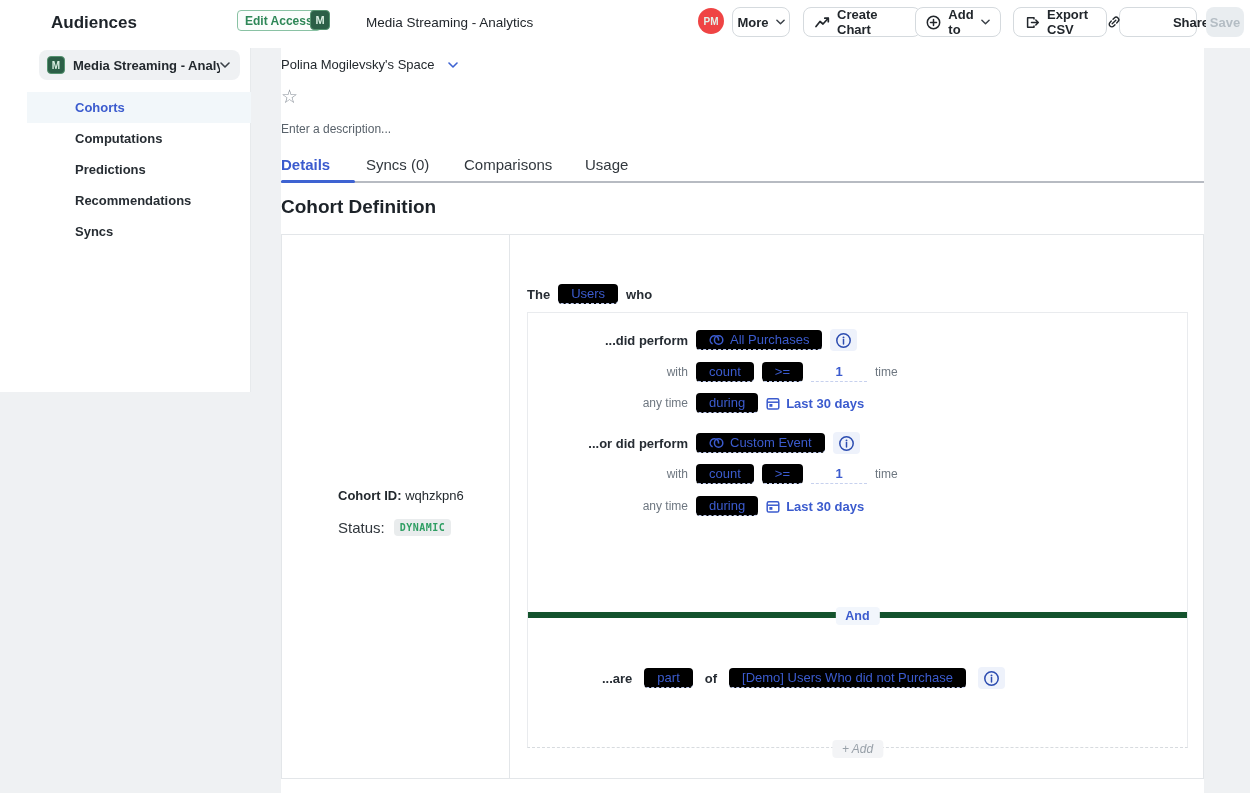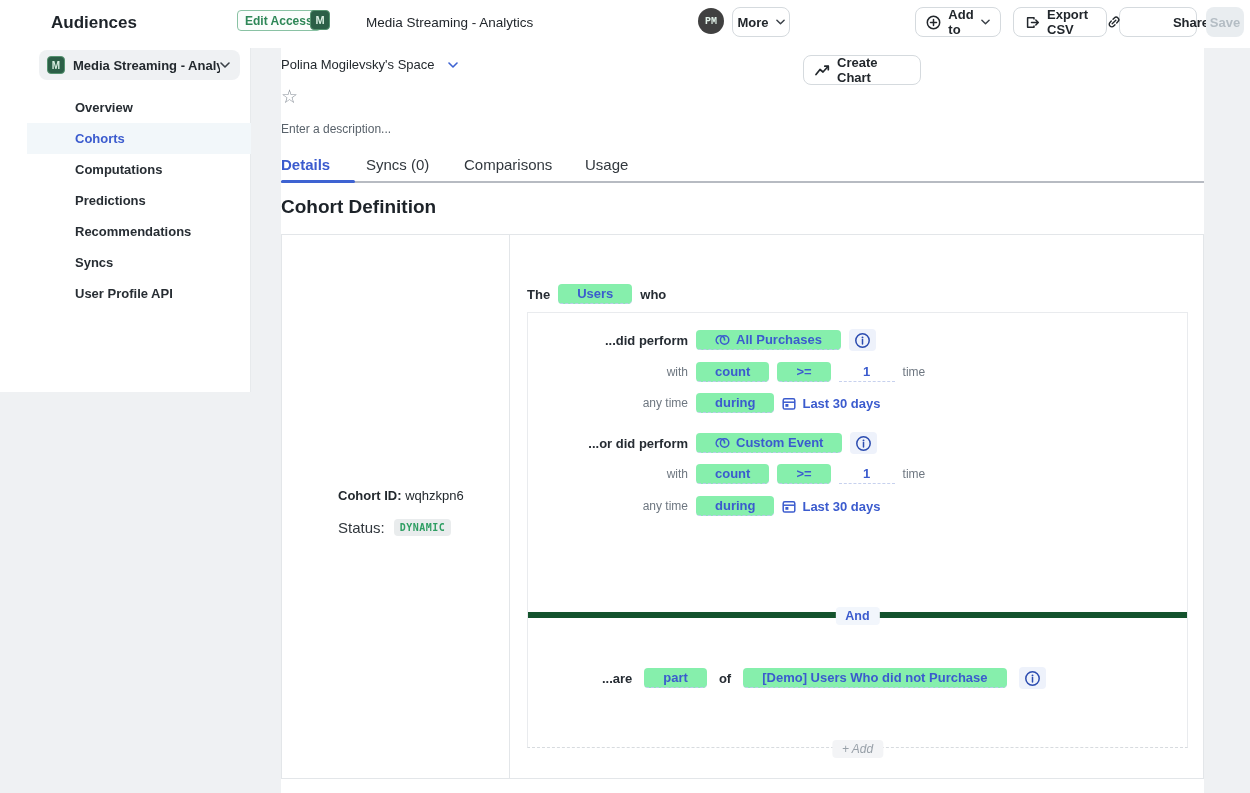--- a/index.html
+++ b/index.html
@@ -19,24 +19,24 @@
   .workspace-select .ws-name { font-size:13px; font-weight:600; margin-left:8px; flex:1; white-space:nowrap; overflow:hidden; }
   .nav { position:absolute; left:0; top:92px; width:224px; }
   .nav-item { height:31px; display:flex; align-items:center; padding-left:48px; font-size:13px; font-weight:600; color:#272d33; cursor:pointer; }
   .nav-item.active { color:#3b5bce; background:#f2f7fa; }
 
   
   .topbar { position:absolute; left:224px; top:0; width:1026px; height:48px; background:#fff; }
   .access-badge { position:absolute; left:13px; top:10px; height:21px; display:flex; align-items:center; padding:0 7px; border:1px solid #8ac2a4; border-radius:4px; color:#2e8757; font-size:12px; font-weight:700; background:#fbfdfc; cursor:pointer; }
   .tb-ws-chip { position:absolute; left:86px; top:10px; width:20px; height:20px; border-radius:4px; background:#2c5f47; border:1px solid #569370; color:#d9eee1; font-size:11px; font-weight:700; display:flex; align-items:center; justify-content:center; }
   .tb-title { position:absolute; left:114px; top:15px; font-size:13.5px; font-weight:500; color:#22272c;margin-left:28px; }
-  .avatar { position:absolute; left:474px; top:8px; width:26px; height:26px; border-radius:50%; background:#404040; color:#e2f2e9; font-size:10px; font-weight:700; display:flex; align-items:center; justify-content:center; cursor:pointer;font-family:Liberation Mono, monospace; }
+  .avatar { position:absolute; left:474px; top:8px; width:26px; height:26px; border-radius:50%; background:#ef4444; color:#e2f2e9; font-size:10px; font-weight:700; display:flex; align-items:center; justify-content:center; cursor:pointer; }
   .tb-btn { position:absolute; top:7px; height:30px; background:#fff; border:1px solid #d5dade; border-radius:8px; display:flex; align-items:center; justify-content:center; gap:7px; font-size:13px; font-weight:600; color:#22272c; cursor:pointer; padding:0 11px; }
   .btn-more { left:508px; width:58px; }
-  .btn-chart { left:579px; width:118px;margin-top:48px; }
+  .btn-chart { left:579px; width:118px; }
   .btn-addto { left:691px; width:86px; }
   .btn-export { left:789px; width:94px; }
   .btn-linkshare { left:895px; width:78px; padding:0; }
   .btn-linkshare .link-part { width:27px; height:100%; display:flex; align-items:center; justify-content:center; }
   .btn-linkshare .divider { width:1px; height:28px; background:#e4e7ea; }
   .btn-linkshare .share-part { flex:1; display:flex; align-items:center; justify-content:center;margin-left:38px; }
   .btn-save { left:982px; width:38px; background:#e9edf0; border:none; color:#b4bdc4; cursor:default; }
 
   
   .breadcrumb { position:absolute; left:281px; top:57px; display:flex; align-items:center; gap:13px; cursor:pointer; }
@@ -62,21 +62,21 @@
 
   .cohort-id-line { position:absolute; left:56px; top:253px; font-size:13px; color:#23292e; }
   .cohort-id-line b { font-weight:700; }
   .status-line { position:absolute; left:56px; top:284px; font-size:15px; color:#31373d; display:flex; align-items:center; gap:9px; }
   .status-badge { font-family:"DejaVu Sans Mono", monospace; font-size:10px; font-weight:700; letter-spacing:0.5px; color:#2f9e63; background:#e9eced; border-radius:4px; padding:3px 6px; }
 
   
   .the-users { position:absolute; left:17px; top:48px; height:22px; display:flex; align-items:center; gap:8px; }
   .bold-word { font-size:13px; font-weight:700; color:#262c33; }
   .gray-word { font-size:12px; color:#6e7781; }
-  .tok { font-size:13px; font-weight:700; color:#3b5bce; background:#86efac; border-radius:4px; padding:2px 19px; border-bottom:1px dashed #bcc9ec; cursor:pointer; }
+  .tok { font-size:13px; font-weight:400; color:#3b5bce; background:#000000; border-radius:4px; padding:2px 13px; border-bottom:1px dashed #bcc9ec; cursor:pointer; }
   .event-tok { display:inline-flex; align-items:center; gap:6px; }
   .info-chip { width:27px; height:22px; background:#eef2fb; border-radius:4px; display:flex; align-items:center; justify-content:center; cursor:pointer; }
   .val-input { width:56px; text-align:center; font-size:13px; font-weight:600; color:#3b5bce; border-bottom:1px dashed #c7d1ee; padding:2px 0; cursor:text; }
   .date-link { display:inline-flex; align-items:center; gap:6px; font-size:13px; font-weight:600; color:#3b5bce; cursor:pointer; }
 
   .builder-box { position:absolute; left:17px; top:77px; width:661px; border:1px solid #e9ebee; border-bottom:1px dashed #d7dbdf; padding:16px 0 58px 0; }
   .b-row { display:flex; align-items:center; gap:8px; height:22px; }
   .b-label { width:160px; text-align:right; flex:none; }
   .mt10 { margin-top:10px; } .mt9 { margin-top:9px; } .mt18 { margin-top:18px; }
   .and-row { position:relative; margin-top:95px; border-top:6px solid #14532d; height:0; }
@@ -98,27 +98,25 @@
   <div class="workspace-select">
     <div class="ws-chip">M</div>
     <div class="ws-name">Media Streaming - Analy...</div>
     <span>
       <svg width="10" height="6" viewBox="0 0 10 6">
           <path d="M1 1 L5 5 L9 1" fill="none" stroke="#3a4047" stroke-width="1.6" stroke-linecap="round" stroke-linejoin="round"></path>
         </svg>
     </span>
   </div>
   <div class="nav">
-    <div class="nav-item">Overview</div>
     <div class="nav-item active">Cohorts</div>
     <div class="nav-item">Computations</div>
     <div class="nav-item">Predictions</div>
     <div class="nav-item">Recommendations</div>
     <div class="nav-item">Syncs</div>
-    <div class="nav-item">User Profile API</div>
   </div>
 </div>
 
 <div class="topbar">
   <div class="access-badge">Edit Access</div>
   <div class="tb-ws-chip">M</div>
   <div class="tb-title">Media Streaming - Analytics</div>
   <div class="avatar">PM</div>
 
   <div class="tb-btn btn-more">

